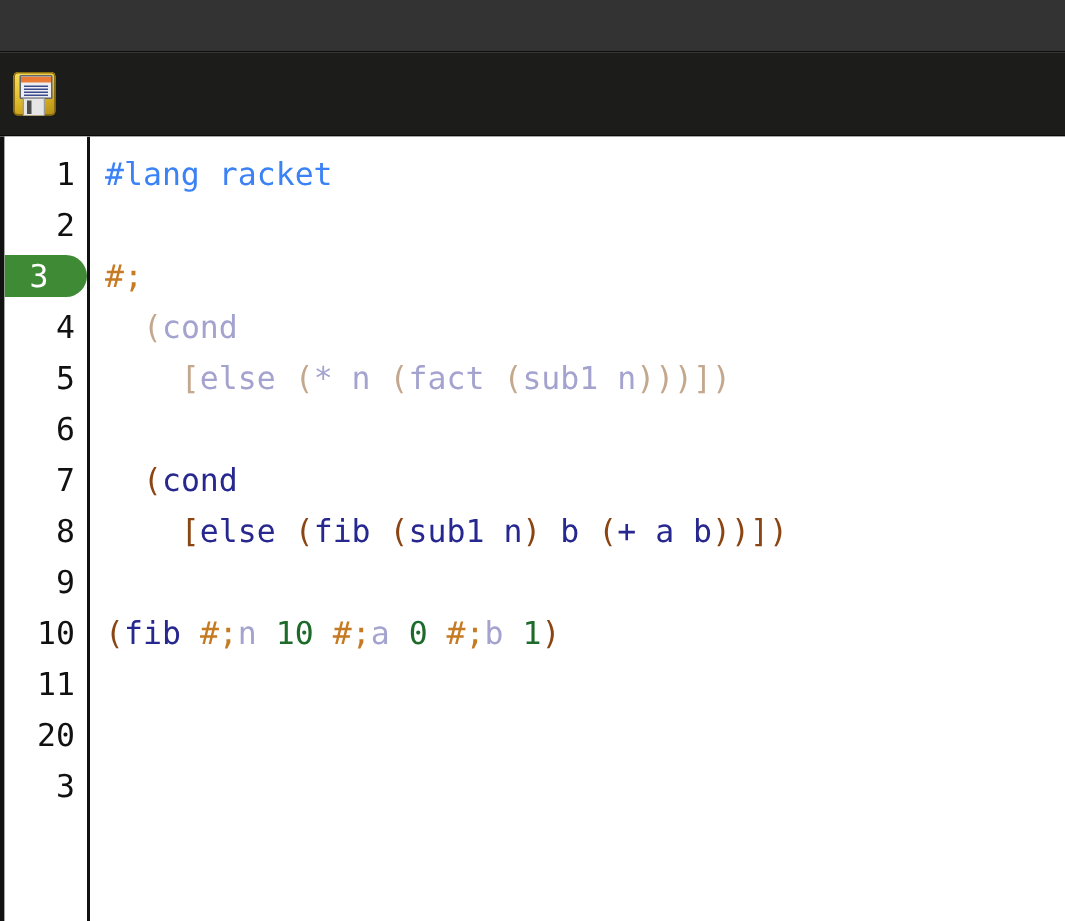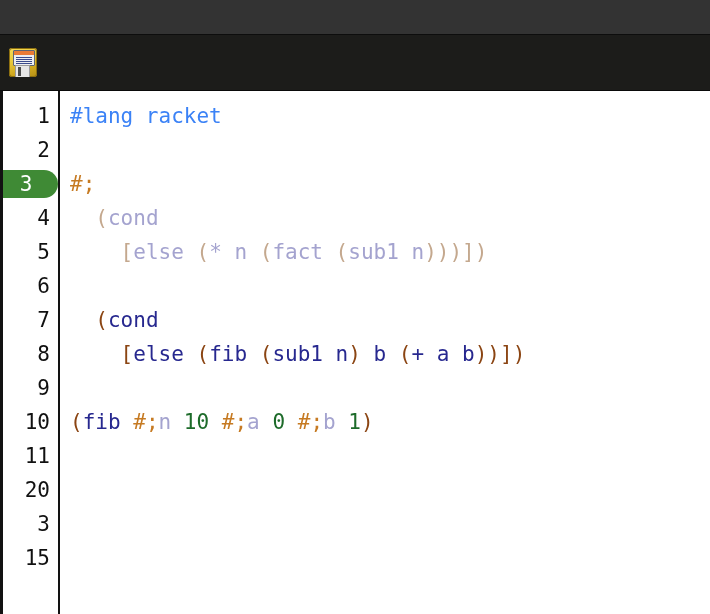--- a/index.html
+++ b/index.html
@@ -158,21 +158,20 @@
         <div class="gutter-row">4</div>
         <div class="gutter-row">5</div>
         <div class="gutter-row">6</div>
         <div class="gutter-row">7</div>
         <div class="gutter-row">8</div>
         <div class="gutter-row">9</div>
         <div class="gutter-row">10</div>
         <div class="gutter-row">11</div>
         <div class="gutter-row">20</div>
         <div class="gutter-row">3</div>
-        <div class="gutter-row">15</div>
       </div>
     <div class="code" id="code">
         <div class="code-row"><span class="t-plain">#lang racket</span></div>
         <div class="code-row">&nbsp;</div>
         <div class="code-row"><span class="t-hash">#;</span></div>
         <div class="code-row"><span class="t-plain">  </span><span class="t-dim-paren">(</span><span class="t-dim-ident">cond</span></div>
         <div class="code-row"><span class="t-plain">    </span><span class="t-dim-paren">[</span><span class="t-dim-ident">else</span><span class="t-plain"> </span><span class="t-dim-paren">(</span><span class="t-dim-ident">* n</span><span class="t-plain"> </span><span class="t-dim-paren">(</span><span class="t-dim-ident">fact</span><span class="t-plain"> </span><span class="t-dim-paren">(</span><span class="t-dim-ident">sub1 n</span><span class="t-dim-paren">)))])</span></div>
         <div class="code-row">&nbsp;</div>
         <div class="code-row"><span class="t-plain">  </span><span class="t-paren">(</span><span class="t-ident">cond</span></div>
         <div class="code-row"><span class="t-plain">    </span><span class="t-paren">[</span><span class="t-ident">else</span><span class="t-plain"> </span><span class="t-paren">(</span><span class="t-ident">fib</span><span class="t-plain"> </span><span class="t-paren">(</span><span class="t-ident">sub1 n</span><span class="t-paren">) </span><span class="t-ident">b</span><span class="t-plain"> </span><span class="t-paren">(</span><span class="t-ident">+ a b</span><span class="t-paren">))])</span></div>

